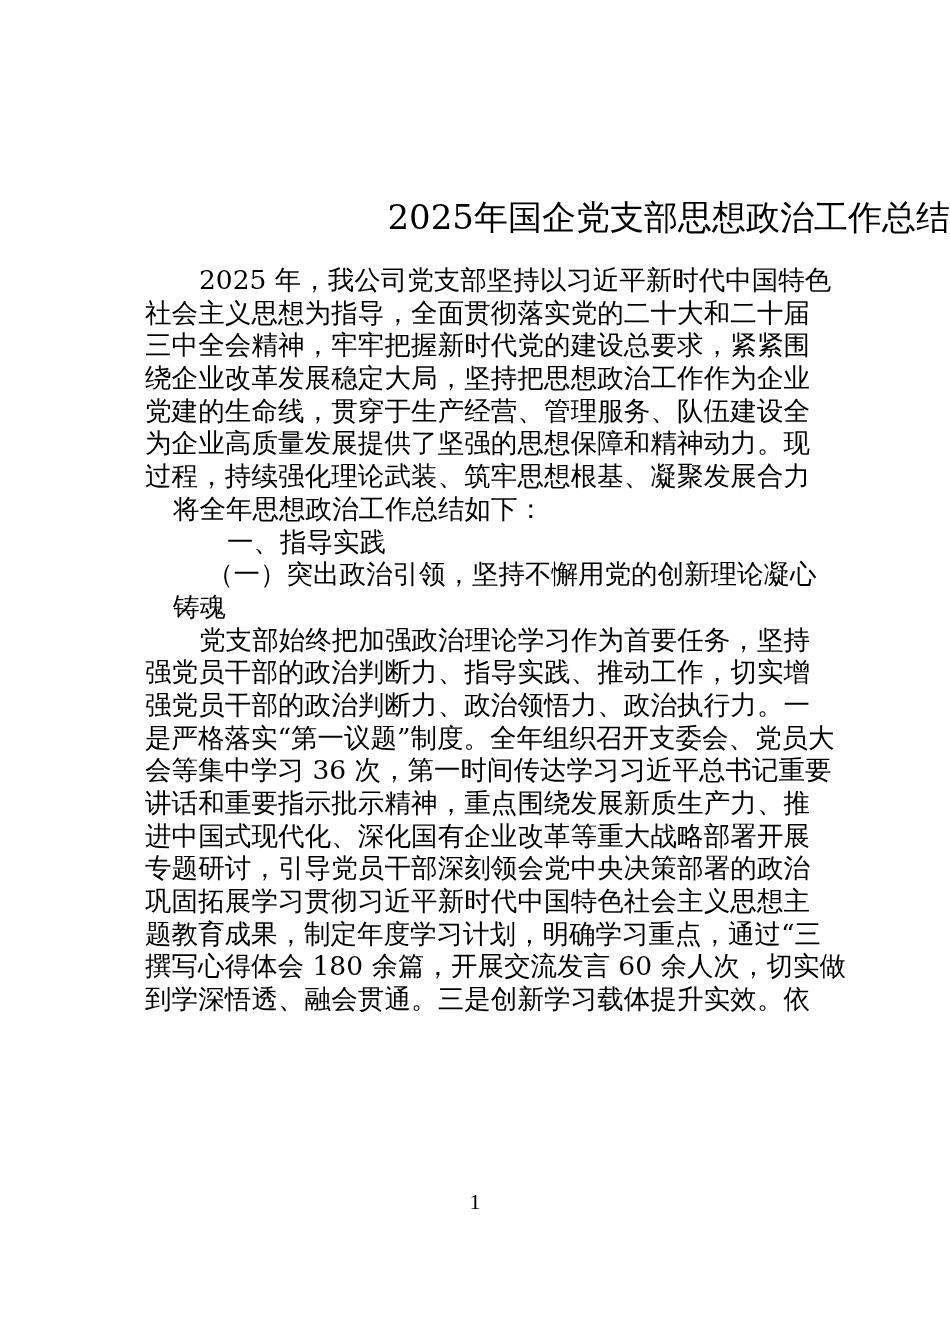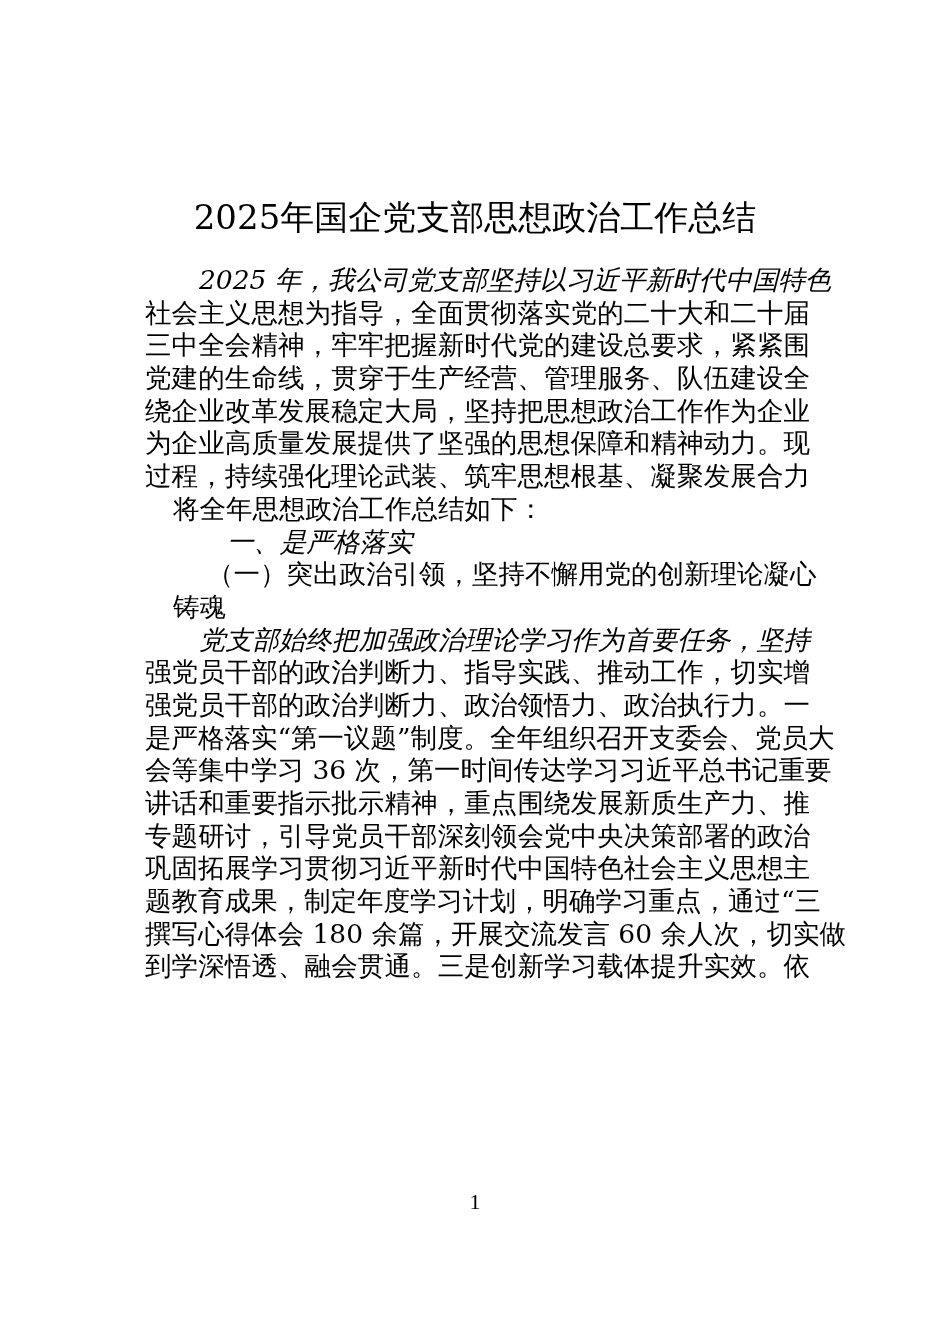--- a/index.html
+++ b/index.html
@@ -20,21 +20,21 @@
       left: 0; top: 0;
       width: 950px;
       height: 1344px;
       background: #ffffff;
     }
     .title {
       position: absolute;
       top: 172px;
       left: 0;
       width: 950px;
-      text-align: center;
+      text-align: right;
       font-size: 34px;
       line-height: 44px;
       letter-spacing: 0px;
       font-weight: normal;
       white-space: nowrap;
     }
     .body {
       position: absolute;
       top: 264px;
       left: 145px;
@@ -49,21 +49,20 @@
       text-align: justify;
       text-align-last: justify;
       letter-spacing: 0px;
     }
     .line.last {
       text-align-last: left;
       margin-left: 28px;
     }
     .line.indent {
       padding-left: 54px;
-      font-style: italic;
     }
     .line.indent-h2 {
       padding-left: 62px;
     }
     .page-number {
       position: absolute;
       top: 1188px;
       left: 0;
       width: 950px;
       text-align: center;
@@ -78,43 +77,44 @@
 <div class="page">
 
   <h1 class="title">2025年国企党支部思想政治工作总结</h1>
 
   <div class="body">
 
     <div>
       <span class="line indent">2025 年，我公司党支部坚持以习近平新时代中国特色</span>
       <span class="line">社会主义思想为指导，全面贯彻落实党的二十大和二十届</span>
       <span class="line">三中全会精神，牢牢把握新时代党的建设总要求，紧紧围</span>
+      <span class="line">绕企业改革发展稳定大局，坚持把思想政治工作作为企业</span>
       <span class="line">党建的生命线，贯穿于生产经营、管理服务、队伍建设全</span>
-      <span class="line">绕企业改革发展稳定大局，坚持把思想政治工作作为企业</span>
       <span class="line">为企业高质量发展提供了坚强的思想保障和精神动力。现</span>
       <span class="line">过程，持续强化理论武装、筑牢思想根基、凝聚发展合力</span>
       <span class="line last">将全年思想政治工作总结如下：</span>
     </div>
 
     <div>
-      <span class="line last indent">一、是严格落实</span>
+      <span class="line last indent">一、指导实践</span>
     </div>
 
     <div>
       <span class="line indent-h2">（一）突出政治引领，坚持不懈用党的创新理论凝心</span>
       <span class="line last">铸魂</span>
     </div>
 
     <div>
       <span class="line indent">党支部始终把加强政治理论学习作为首要任务，坚持</span>
       <span class="line">强党员干部的政治判断力、指导实践、推动工作，切实增</span>
       <span class="line">强党员干部的政治判断力、政治领悟力、政治执行力。一</span>
       <span class="line">是严格落实“第一议题”制度。全年组织召开支委会、党员大</span>
       <span class="line">会等集中学习 36 次，第一时间传达学习习近平总书记重要</span>
       <span class="line">讲话和重要指示批示精神，重点围绕发展新质生产力、推</span>
+      <span class="line">进中国式现代化、深化国有企业改革等重大战略部署开展</span>
       <span class="line">专题研讨，引导党员干部深刻领会党中央决策部署的政治</span>
       <span class="line">巩固拓展学习贯彻习近平新时代中国特色社会主义思想主</span>
       <span class="line">题教育成果，制定年度学习计划，明确学习重点，通过“三</span>
       <span class="line">撰写心得体会 180 余篇，开展交流发言 60 余人次，切实做</span>
       <span class="line">到学深悟透、融会贯通。三是创新学习载体提升实效。依</span>
     </div>
 
   </div>
 
   <div class="page-number">1</div>

